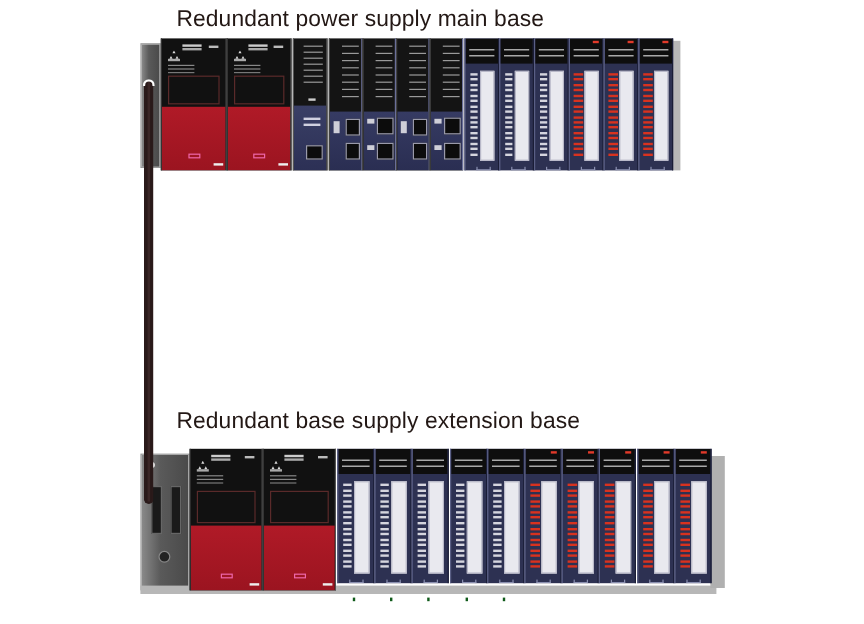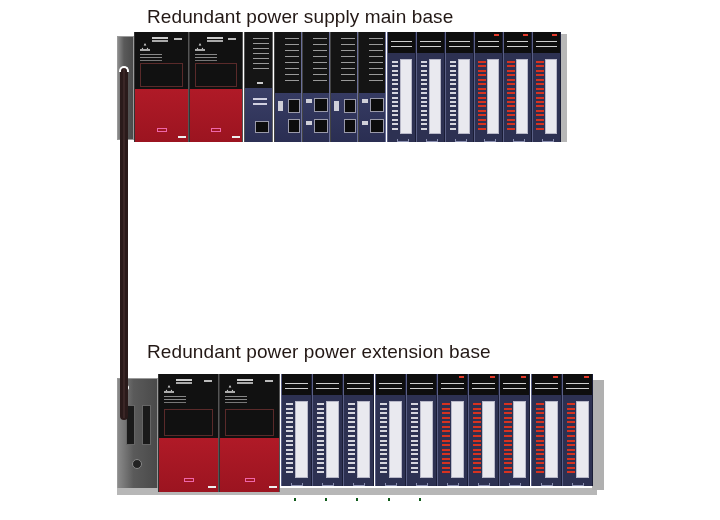--- a/index.html
+++ b/index.html
@@ -27,21 +27,21 @@
   .io { background:#2d3152; border-left:1px solid #5a5f85; border-right:1px solid #1a1d36; overflow:hidden; }
   .io .top { position:absolute; left:0; right:0; top:0; background:#0e0e0e; }
   .io .leds { position:absolute; left:3px; right:3px; height:1px; background:#cfcfcf; }
   .io .strip { position:absolute; background:#e9e9ef; border:1px solid #b8b8c8; }
   .io .redtag { position:absolute; width:5px; height:2px; background:#d8321f; }
 </style>
 </head>
 <body>
 
 <div class="caption" style="left:147px; top:6px;">Redundant power supply main base</div>
-<div class="caption" style="left:147px; top:341px;">Redundant power power extension base</div>
+<div class="caption" style="left:147px; top:341px;">Redundant base supply extension base</div>
 
 <div id="main-base">
   <div class="abs base-bracket" style="left:117px; top:36px; width:17px; height:104px;"></div>
   <div class="abs rail" style="left:561px; top:34px; width:6px; height:108px;"></div>
 <div class="abs psu" style="left:134px; top:32px; width:55px; height:110px;">
       <div class="abs logo" style=""><svg width="10" height="8" viewBox="0 0 10 8">
           <polygon points="5,0 6.3,2.4 3.7,2.4" fill="#ddd"></polygon>
           <polygon points="2.5,4.6 3.8,7 1.2,7" fill="#ddd"></polygon>
           <polygon points="7.5,4.6 8.8,7 6.2,7" fill="#ddd"></polygon>
         </svg></div>

